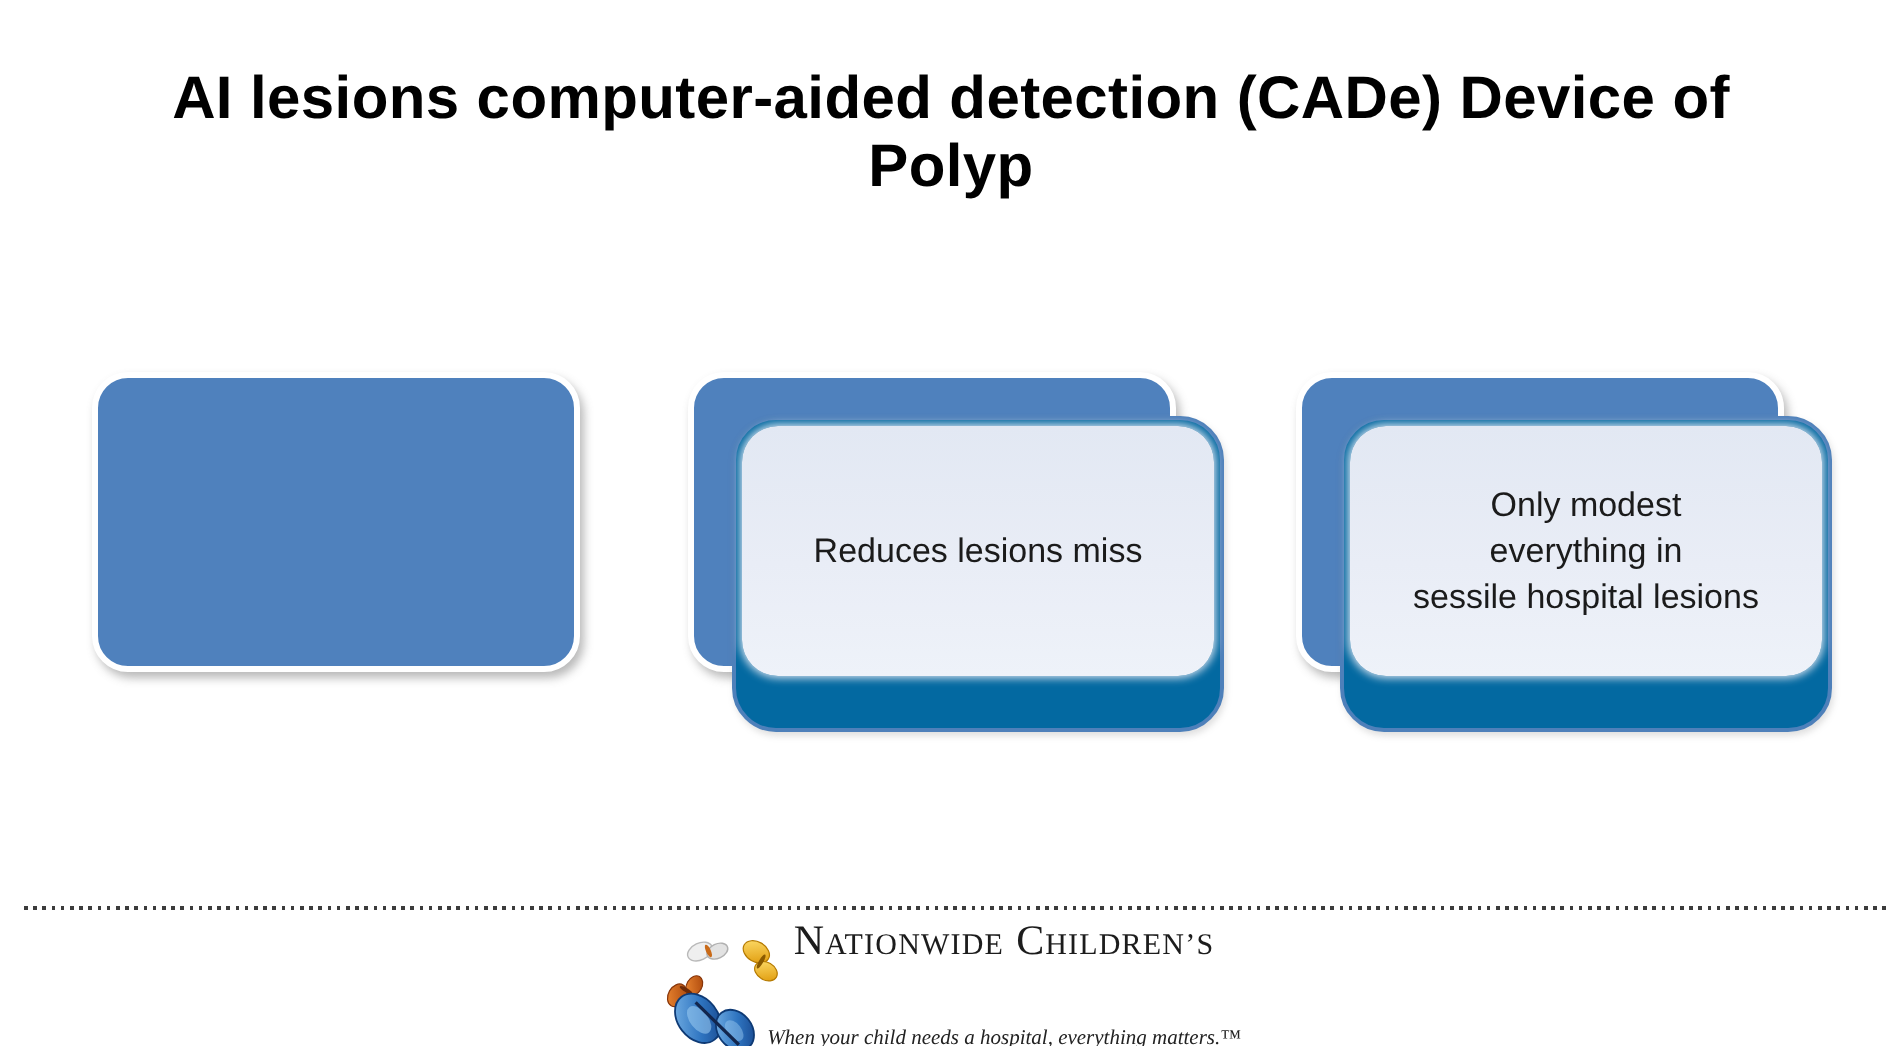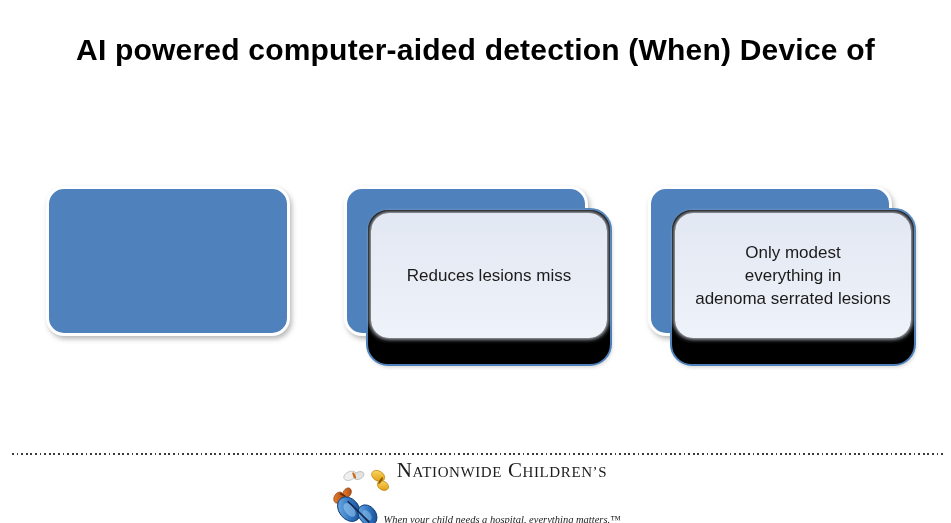--- a/index.html
+++ b/index.html
@@ -20,21 +20,21 @@
   .card-group { position:absolute; top:186px; width:266px; height:180px; }
   .g1 { left:46px; } .g2 { left:344px; } .g3 { left:648px; }
 
   .card-back {
     position:absolute; left:0; top:0; width:238px; height:144px;
     background:#4f81bd; border:3px solid #ffffff; border-radius:18px;
     box-shadow:2px 3px 5px rgba(100,100,100,0.45);
   }
   .card-front {
     position:absolute; left:22px; top:22px; width:242px; height:154px;
-    background:#000000; border:2px solid #4e80ba; border-radius:22px;
+    background:#0369a1; border:2px solid #4e80ba; border-radius:22px;
     box-shadow:1px 2px 3px rgba(130,130,130,0.25);
   }
   .card-panel {
     position:absolute; left:3px; right:3px; top:3px; bottom:26px;
     border-radius:18px;
     background:linear-gradient(180deg,#e2e8f3 0%,#e9edf6 55%,#eef2f9 100%);
     box-shadow:0 0 4px 1px rgba(226,232,243,0.95);
     display:flex; align-items:center; justify-content:center; text-align:center;
   }
   .card-text { font-size:17px; line-height:23px; color:#1b1b1b; }
@@ -61,21 +61,22 @@
     font-family:"Liberation Serif", serif; font-style:italic;
     font-size:10.5px; color:#222222; margin-top:1px; white-space:nowrap;
   }
 </style>
 </head>
 <body>
 
 <div class="slide">
 
   <h1 class="title">
-    <span class="tline">AI powered computer-aided detection (When) Device of</span>
+    <span class="tline">AI lesions computer-aided detection (CADe) Device of</span>
+    <span class="tline">Polyp</span>
   </h1>
 
   <div class="card-group g1">
     <div class="card-back"></div>
   </div>
 
   <div class="card-group g2">
     <div class="card-back"></div>
     <div class="card-front">
       <div class="card-panel">
@@ -86,21 +87,21 @@
     </div>
   </div>
 
   <div class="card-group g3">
     <div class="card-back"></div>
     <div class="card-front">
       <div class="card-panel">
         <div class="card-text">
           <div>Only modest</div>
           <div>everything in</div>
-          <div>adenoma serrated lesions</div>
+          <div>sessile hospital lesions</div>
         </div>
       </div>
     </div>
   </div>
 
   <div class="dotline"></div>
 
   <div class="footer">
     <div class="logo">
       <svg class="butterflies" viewBox="0 0 65 63" aria-hidden="true">

